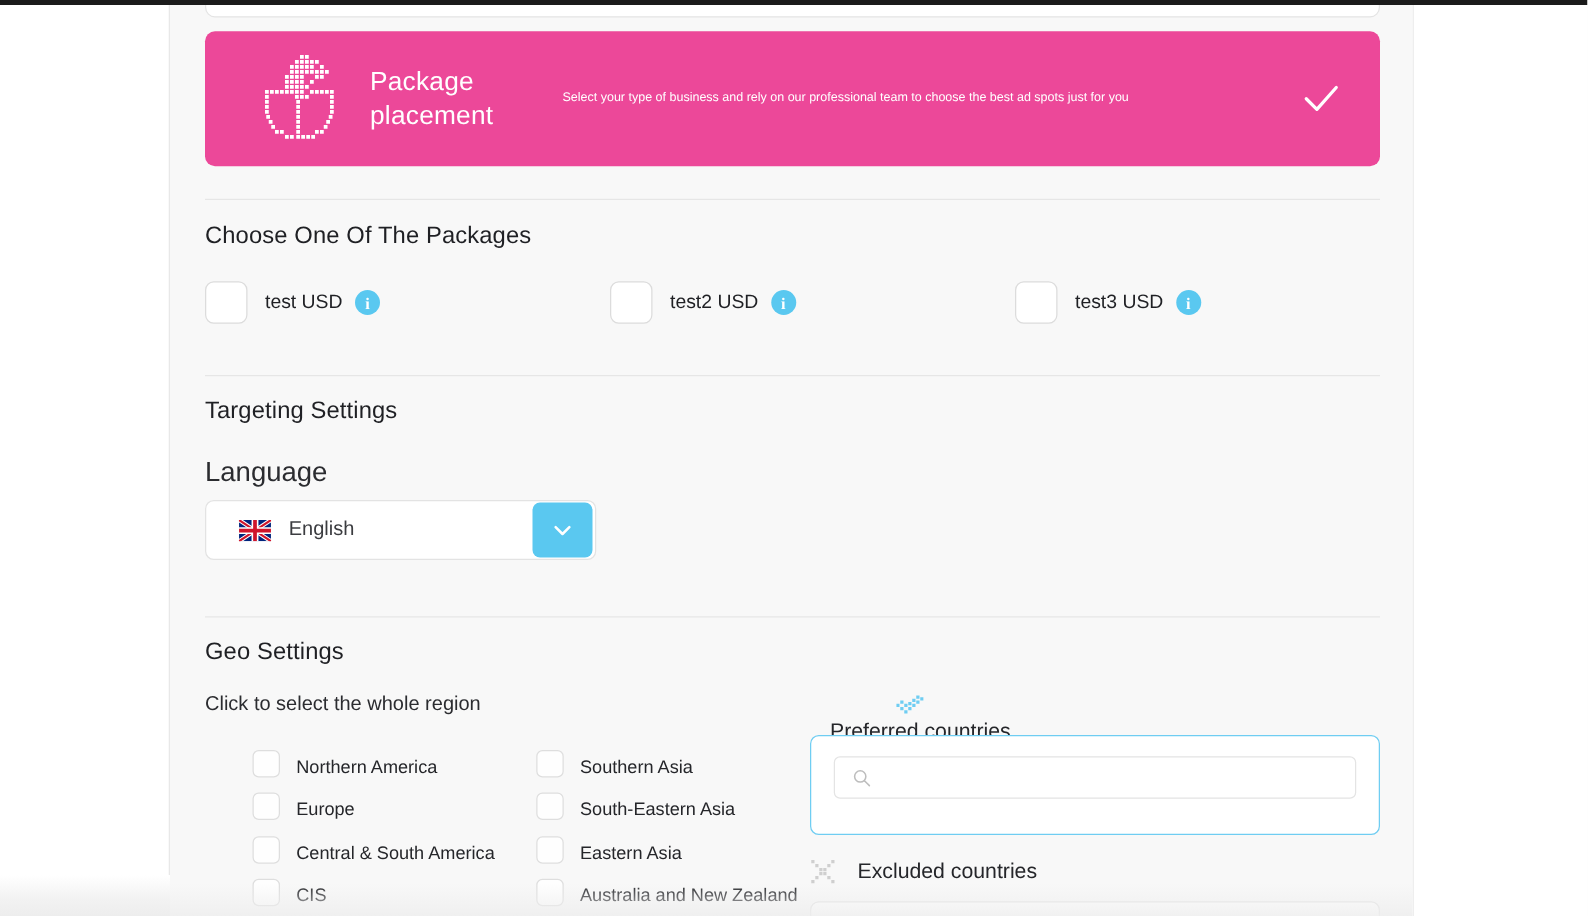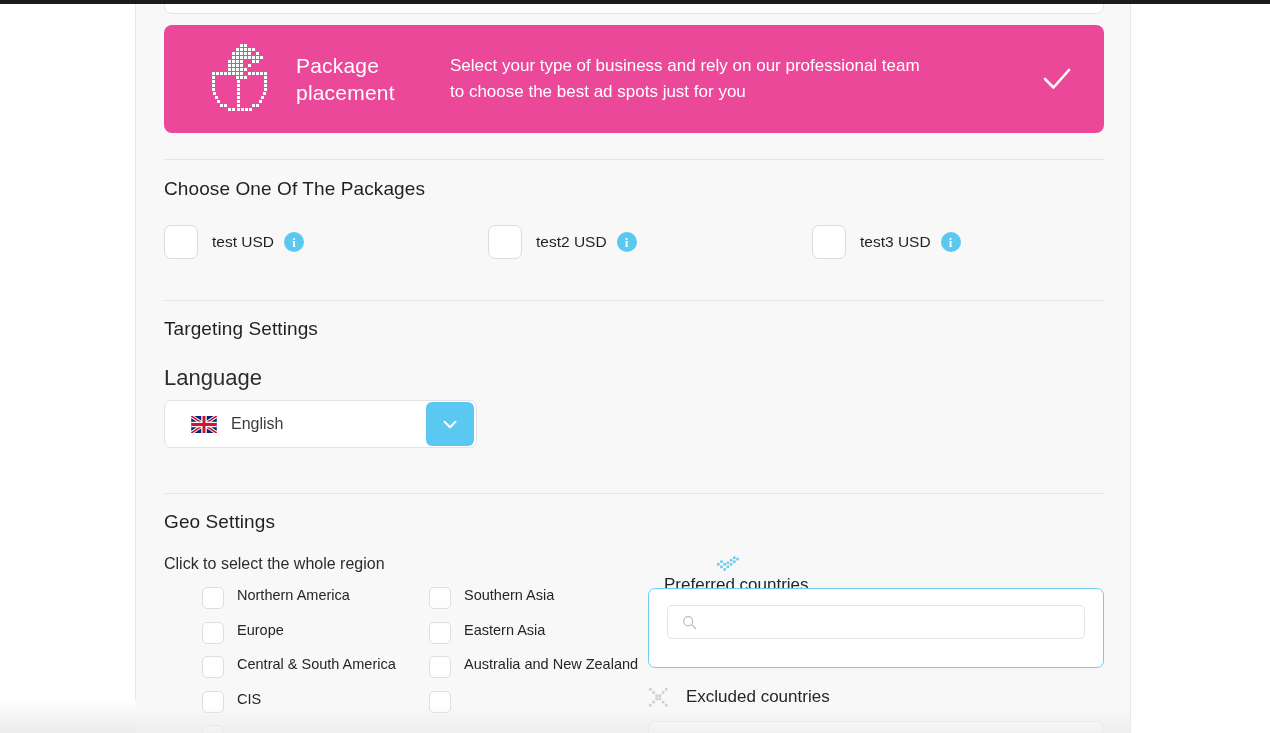--- a/index.html
+++ b/index.html
@@ -46,21 +46,21 @@
     position: absolute; left: 28px; top: 21px; width: 940px; height: 108px;
     background: #ec4899; border-radius: 8px;
     display: flex; align-items: center; padding: 0 30px 0 44px;
   }
   .banner-icon { width: 62px; height: 72px; flex: 0 0 62px; margin-right: 26px; }
   .banner-title {
     color: #ffffff; font-size: 21px; line-height: 27px; font-weight: 400;
     letter-spacing: .2px; width: 150px; flex: 0 0 150px;
   }
   .banner-desc {
-    color: #ffffff; font-size: 17px; line-height: 26px; font-weight: 400;
+    color: #ffffff; font-size: 10px; line-height: 26px; font-weight: 400;
     max-width: 470px; margin-left: 4px;
   }
   .banner-check { margin-left: auto; width: 34px; height: 34px; }
 
   
   .divider { position: absolute; left: 28px; width: 940px; height: 1px; background: #e6e6e6; }
 
   
   .section-title {
     position: absolute; left: 28px;
@@ -101,21 +101,21 @@
     background: #5ac8f0; border-radius: 6px;
     display: flex; align-items: center; justify-content: center;
   }
 
   
   .geo-hint { position: absolute; left: 28px; top: 551px; font-size: 16px; color: #2b2c30; }
   .geo-grid { position: absolute; left: 28px; top: 583px; width: 470px; }
   .geo-col { position: absolute; top: 0; }
   .geo-col.c0 { left: 0; }
   .geo-col.c1 { left: 227px; }
-  .geo-item { display: flex; align-items: flex-start; height: 34.5px; padding-left: 38px; }
+  .geo-item { display: flex; align-items: flex-end; height: 34.5px; padding-left: 38px; }
   .geo-box {
     width: 22px; height: 22px; background: #fefefe;
     border: 1px solid #dedede; border-radius: 5px; flex: 0 0 22px;
   }
   .geo-label { margin-left: 13px; font-size: 14.5px; color: #25262a; white-space: nowrap; }
 
   
   .pref-head { position: absolute; left: 512px; top: 549px; display: flex; align-items: center; flex-direction: column; }
   .excl-head { position: absolute; left: 512px; top: 682px; display: flex; align-items: center; }
   .head-icon { width: 22px; height: 22px; flex: 0 0 22px; }
@@ -343,20 +343,24 @@
 
           </div>
         </div>
         <div class="geo-col c1">
           <div class="geo-item">
             <div class="geo-box"></div>
             <div class="geo-label">Southern Asia</div>
           </div>
           <div class="geo-item">
             <div class="geo-box"></div>
+            <div class="geo-label">South-Eastern Asia</div>
+          </div>
+          <div class="geo-item">
+            <div class="geo-box"></div>
             <div class="geo-label">Eastern Asia</div>
           </div>
           <div class="geo-item">
             <div class="geo-box"></div>
             <div class="geo-label">Australia and New Zealand</div>
           </div>
           <div class="geo-item">
             <div class="geo-box"></div>
 
           </div>

